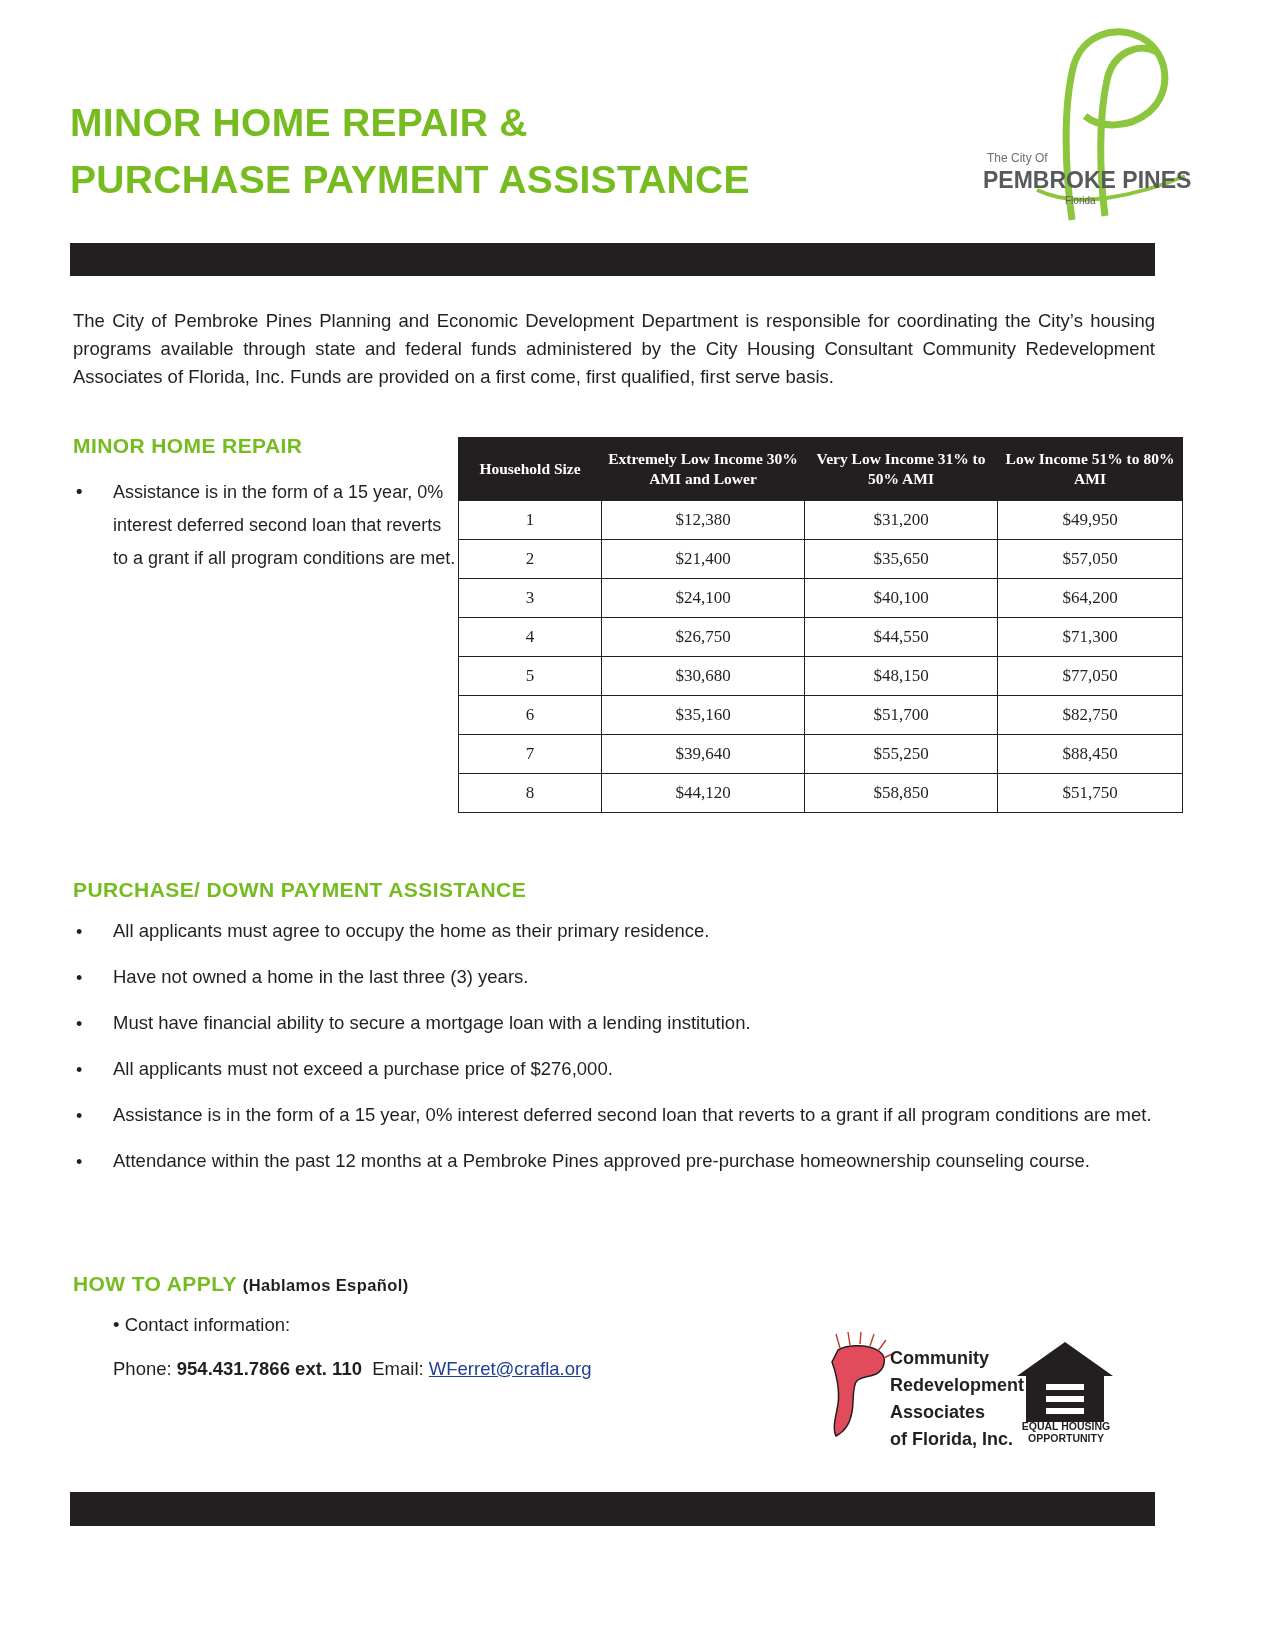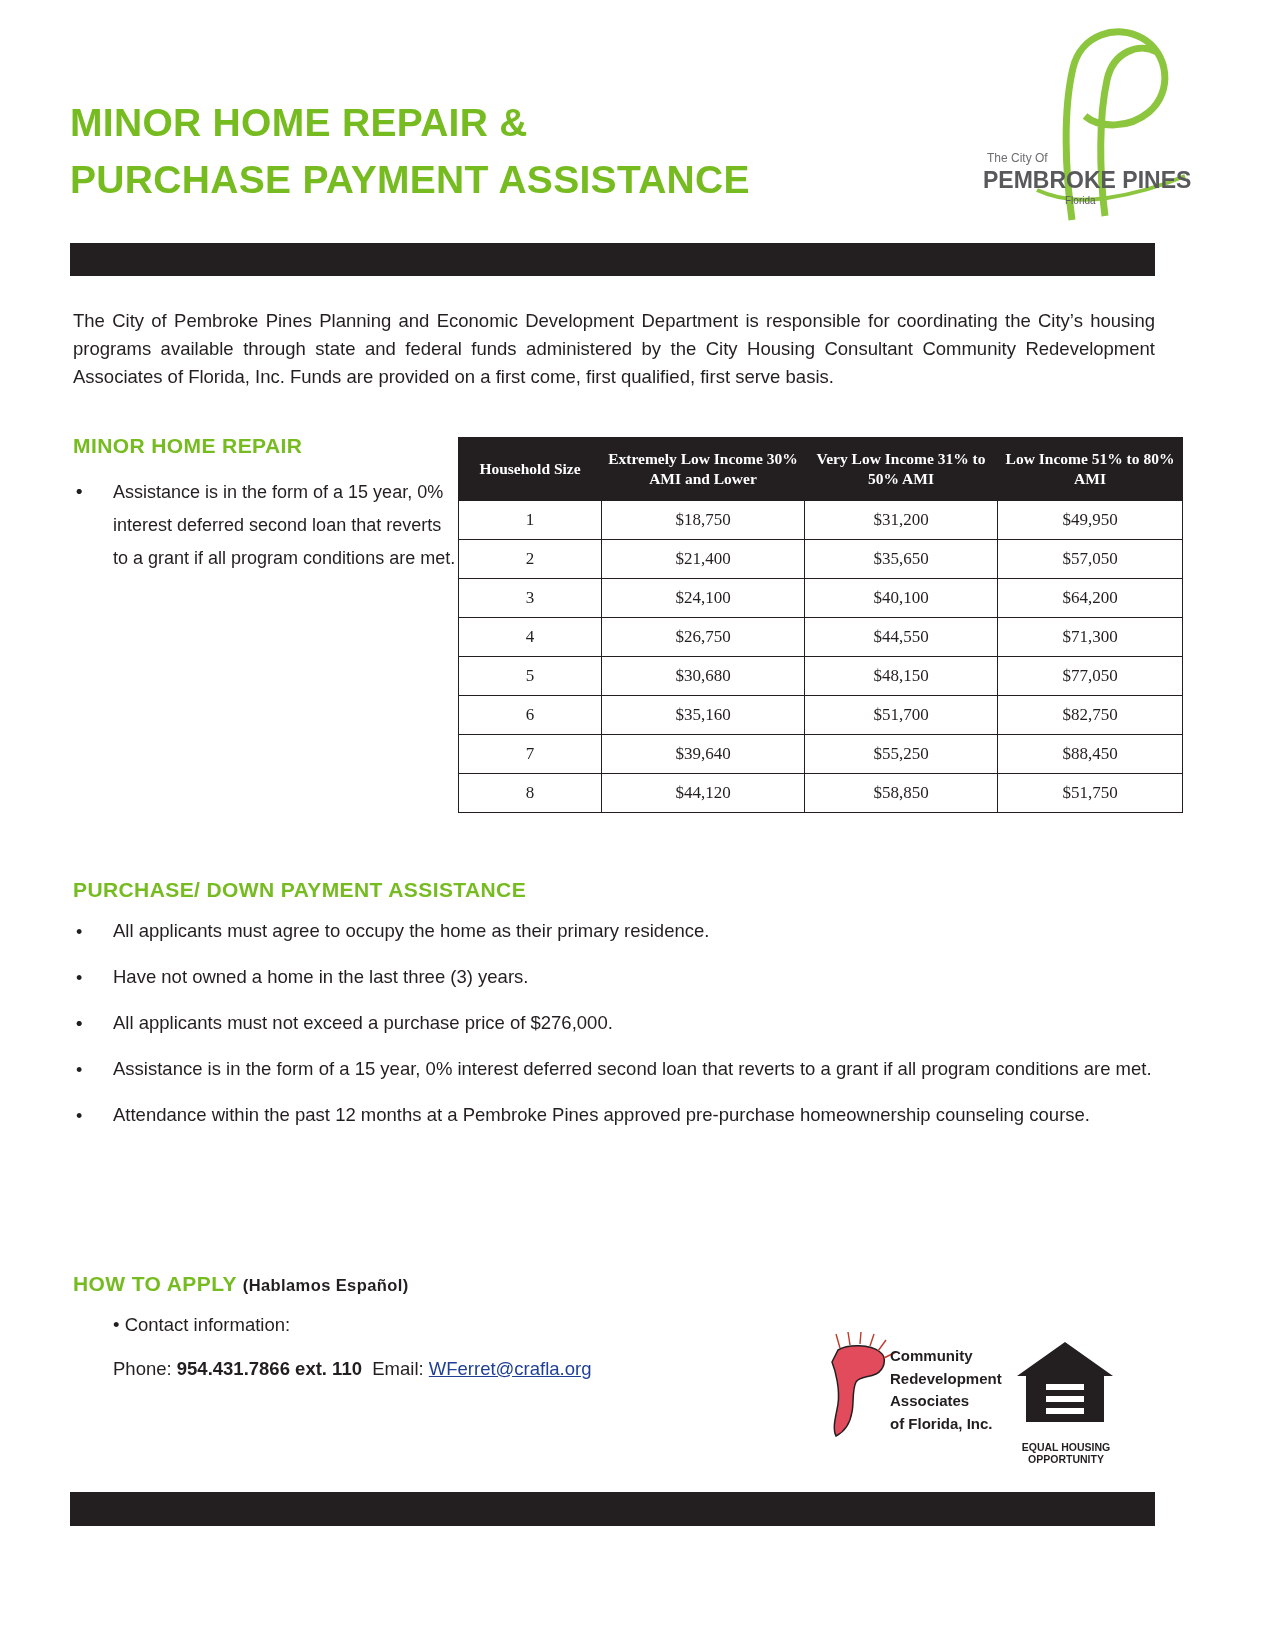--- a/index.html
+++ b/index.html
@@ -220,21 +220,21 @@
     position: absolute;
     left: 818px;
     top: 1332px;
     width: 180px;
     height: 115px;
   }
   .cra-text {
     position: absolute;
     left: 890px;
     top: 1345px;
-    font-size: 15px;
+    font-size: 18px;
     font-weight: bold;
     line-height: 1.5;
     color: #231f20;
   }
   .eho-logo {
     position: absolute;
     left: 1012px;
     top: 1338px;
     width: 106px;
     height: 110px;
@@ -242,21 +242,20 @@
   .eho-caption {
     position: absolute;
     left: 1013px;
     top: 1420px;
     width: 106px;
     text-align: center;
     font-size: 10.5px;
     font-weight: bold;
     line-height: 1.15;
     color: #231f20;
-    margin-top: 21px;
   }
 </style>
 </head>
 <body>
 
 <div class="page">
 
   <div class="header">
     <div class="title">
       <span>MINOR HOME REPAIR &amp;</span>
@@ -301,21 +300,21 @@
         <tr>
           <th class="col-hh">Household Size</th>
           <th class="col-eli">Extremely Low Income 30% AMI and Lower</th>
           <th class="col-vli">Very Low Income 31% to 50% AMI</th>
           <th class="col-li">Low Income 51% to 80% AMI</th>
         </tr>
       </thead>
       <tbody>
         <tr>
           <td>1</td>
-          <td>$18,750</td>
+          <td>$12,380</td>
           <td>$31,200</td>
           <td>$49,950</td>
         </tr>
         <tr>
           <td>2</td>
           <td>$21,400</td>
           <td>$35,650</td>
           <td>$57,050</td>
         </tr>
         <tr>
@@ -364,20 +363,21 @@
       <li>
         <span class="bullet">•</span>
         <span>All applicants must agree to occupy the home as their primary residence.</span>
       </li>
       <li>
         <span class="bullet">•</span>
         <span>Have not owned a home in the last three (3) years.</span>
       </li>
       <li>
         <span class="bullet">•</span>
+        <span>Must have financial ability to secure a mortgage loan with a lending institution.</span>
       </li>
       <li>
         <span class="bullet">•</span>
         <span>All applicants must not exceed a purchase price of $276,000.</span>
       </li>
       <li>
         <span class="bullet">•</span>
         <span>Assistance is in the form of a 15 year, 0% interest deferred second loan that reverts to a grant if all program conditions are met.</span>
       </li>
       <li>

